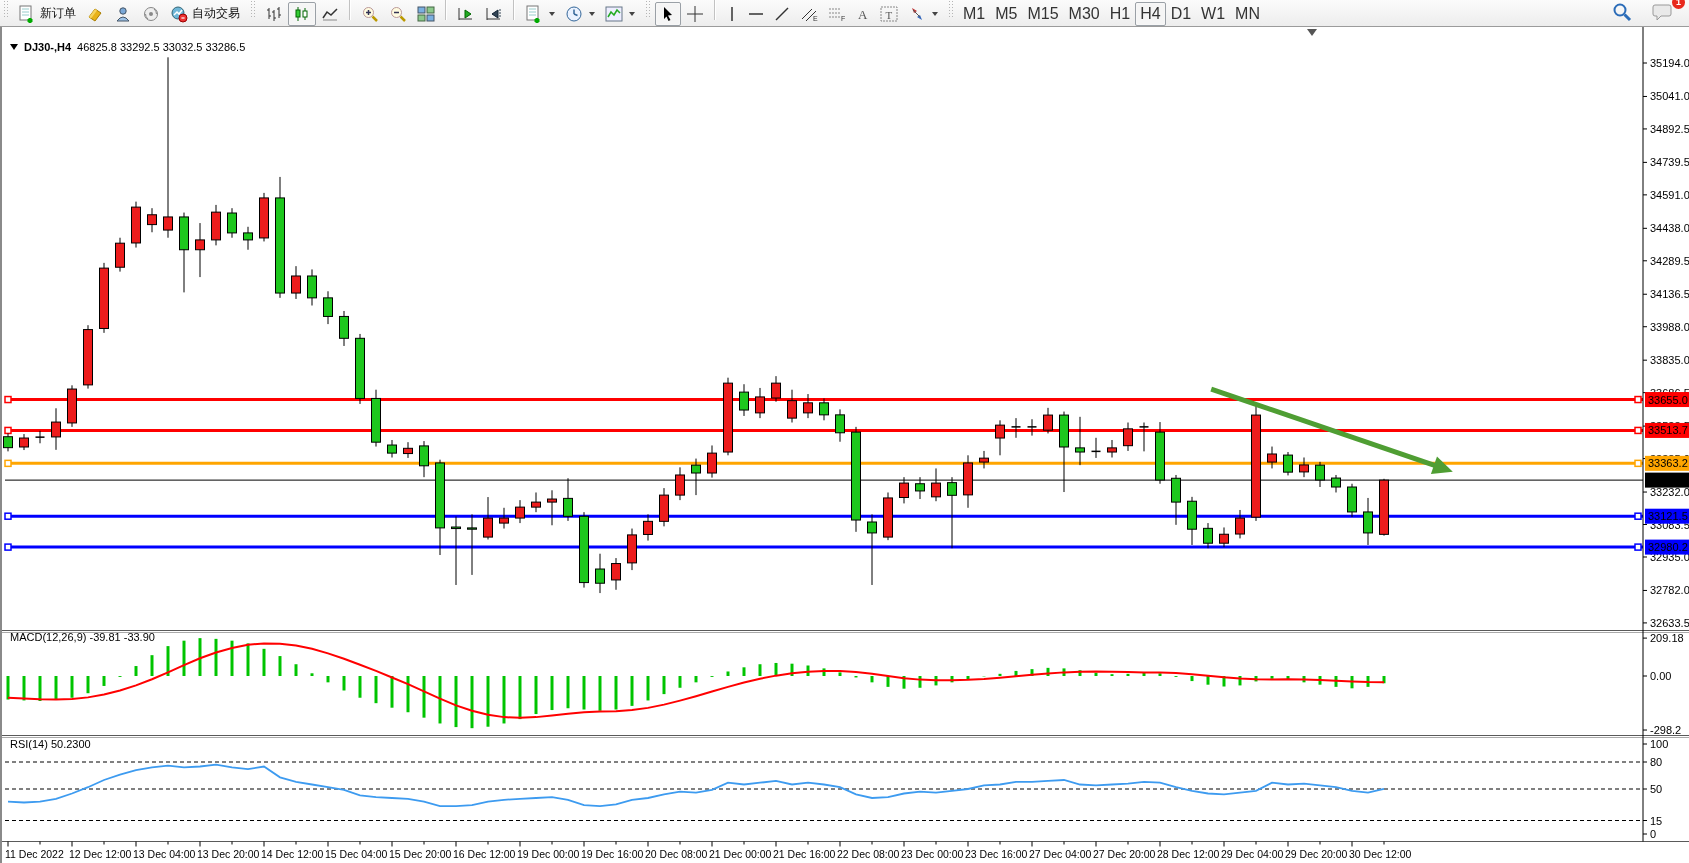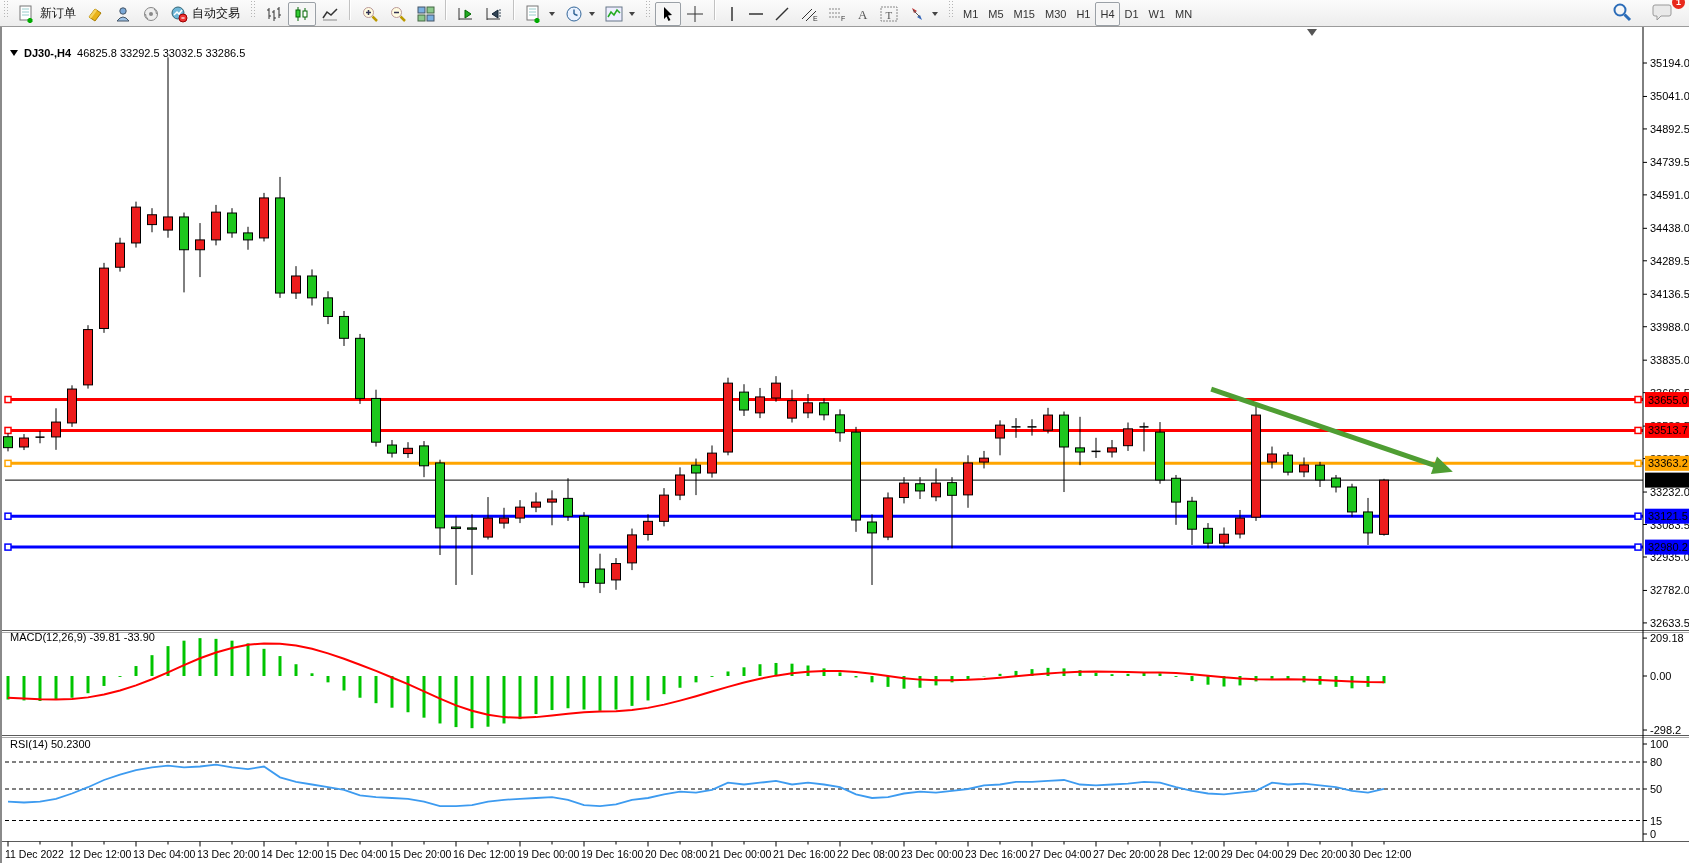--- a/index.html
+++ b/index.html
@@ -6,30 +6,30 @@
   body{width:1689px;height:863px;overflow:hidden;position:relative;}
   
   #toolbar{position:absolute;left:0;top:0;width:1689px;height:27px;background:linear-gradient(#fbfbfb,#ededed);
     display:flex;align-items:flex-start;border-bottom:1px solid #9b9b9b;box-sizing:border-box;}
   .tb-group{display:flex;align-items:center;height:27px;padding:0 2px;}
   .tb-grip{width:5px;height:18px;margin:0 3px;background-image:radial-gradient(#b5b5b5 35%,transparent 36%);background-size:3px 3px;}
   .tb-sep{width:1px;height:20px;background:#c2c2c2;border-right:1px solid #fff;margin:0 3px;}
   .tb-btn{display:flex;align-items:center;gap:4px;height:22px;padding:0 4px;border:1px solid transparent;border-radius:2px;cursor:default;}
   .tb-btn.active{background:#e6f0fa;border:1px solid #8fa8c8;box-shadow:inset 0 0 2px #fff;background:#f5f5f5;border-color:#9aa0a6;}
   .tb-btn .lbl{font-size:12px;color:#111;white-space:nowrap;}
-  .tb-btn.tf .lbl{font-size:11px;color:#333;}
+  .tb-btn.tf .lbl{font-size:16px;color:#333;}
   .tb-btn svg{display:block;}
   .caret{width:0;height:0;border-left:3px solid transparent;border-right:3px solid transparent;border-top:4px solid #444;margin-left:2px;}
   #tb-right{margin-left:auto;display:flex;align-items:center;gap:10px;padding-right:10px;}
   .badge{position:absolute;top:-5px;right:-7px;background:#e8291d;color:#fff;border-radius:8px;min-width:13px;height:13px;
     font-size:9px;line-height:13px;text-align:center;font-weight:bold;padding:0 2px;box-sizing:border-box;}
   
   #chartwin{position:absolute;left:0;top:27px;width:1689px;height:836px;background:#fff;border-left:2px solid #8a8a8a;box-sizing:border-box;}
   #chartsvg{position:absolute;left:0;top:0;}
-  #title-row{position:absolute;left:8px;top:20px;display:flex;align-items:center;gap:6px;font-size:11px;color:#000;}
+  #title-row{position:absolute;left:8px;top:14px;display:flex;align-items:center;gap:6px;font-size:11px;color:#000;}
   #title-row .tri{width:0;height:0;border-left:4px solid transparent;border-right:4px solid transparent;border-top:6px solid #000;}
   #title-row .sym{font-weight:bold;}
   .axis-text{font-size:11px;fill:#000;}
   .small-text{font-size:10.5px;fill:#000;}
   .ind-label{font-size:11px;fill:#000;}
 </style>
 </head>
 <body>
 
 <div id="toolbar">

